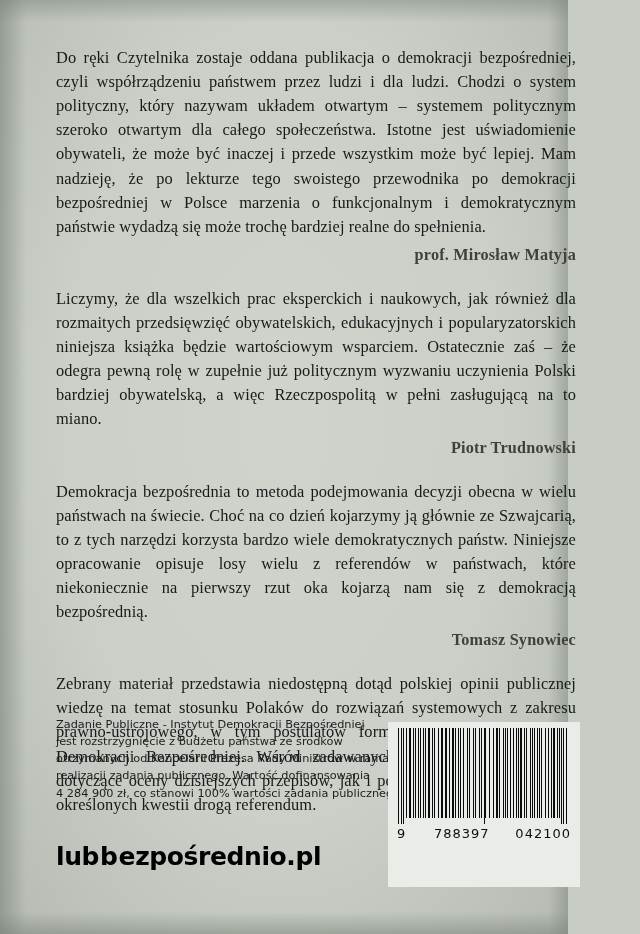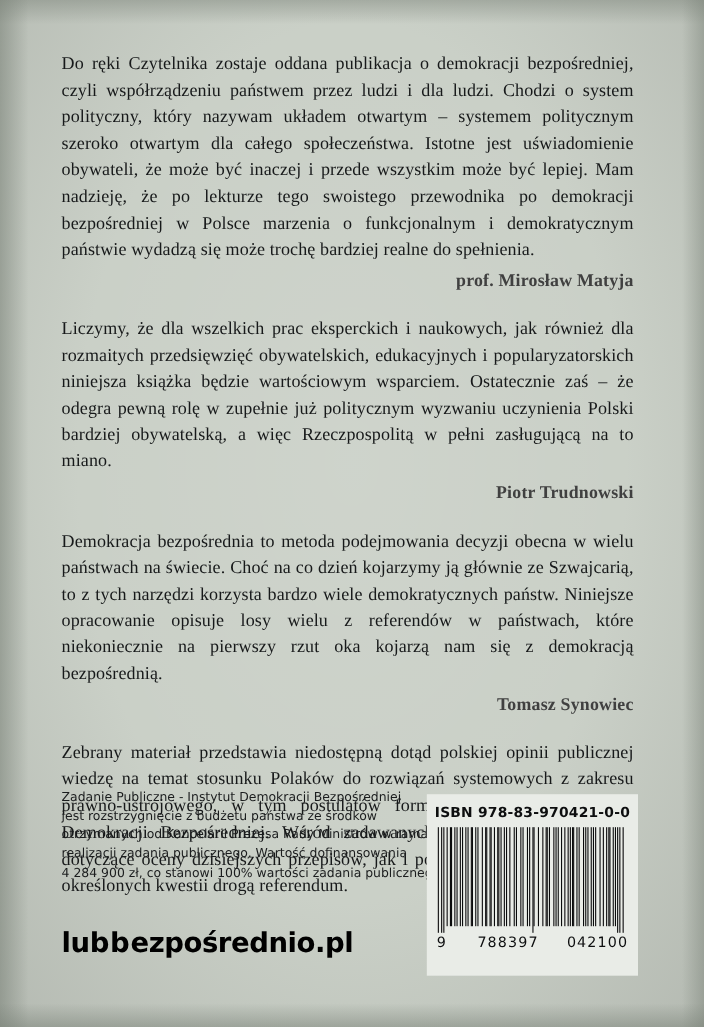--- a/index.html
+++ b/index.html
@@ -8,21 +8,21 @@
   }
   body {
     width: 640px;
     height: 934px;
     background: #c7cdc4;
     font-family: "Liberation Serif", serif;
     overflow: hidden;
   }
   #page {
     position: relative;
-    width: 640px;
+    width: 568px;
     height: 934px;
     background: #c9cfc6;
   }
   
   #page::before {
     content: "";
     position: absolute;
     inset: 0;
     background:
       radial-gradient(ellipse at 50% 45%, rgba(255,255,255,0.10) 0%, rgba(255,255,255,0.02) 55%, rgba(0,0,0,0.10) 100%);
@@ -222,21 +222,20 @@
 
     <div class="funding">
       <div>Zadanie Publiczne - Instytut Demokracji Bezpośredniej</div>
       <div>jest rozstrzygnięcie z budżetu państwa ze środków</div>
       <div>otrzymanych od Kancelarii Prezesa Rady Ministrów w ramach</div>
       <div>realizacji zadania publicznego. Wartość dofinansowania</div>
       <div>4 284 900 zł, co stanowi 100% wartości zadania publicznego.</div>
     </div>
 
     <div class="barcode-box">
-      <div class="isbn-text">ISBN 978-83-970421-0-0</div>
       <div class="bars" id="bars">
           <span style="width: 1px; margin-right: 3px; height: 100%;"></span>
           <span style="width: 3px; margin-right: 1px; height: 100%;"></span>
           <span style="width: 1px; margin-right: 3px; height: 100%;"></span>
           <span style="width: 1px; margin-right: 2px; height: 94%;"></span>
           <span style="width: 3px; margin-right: 1px; height: 94%;"></span>
           <span style="width: 1px; margin-right: 2px; height: 94%;"></span>
           <span style="width: 2px; margin-right: 2px; height: 94%;"></span>
           <span style="width: 2px; margin-right: 2px; height: 94%;"></span>
           <span style="width: 2px; margin-right: 2px; height: 94%;"></span>

